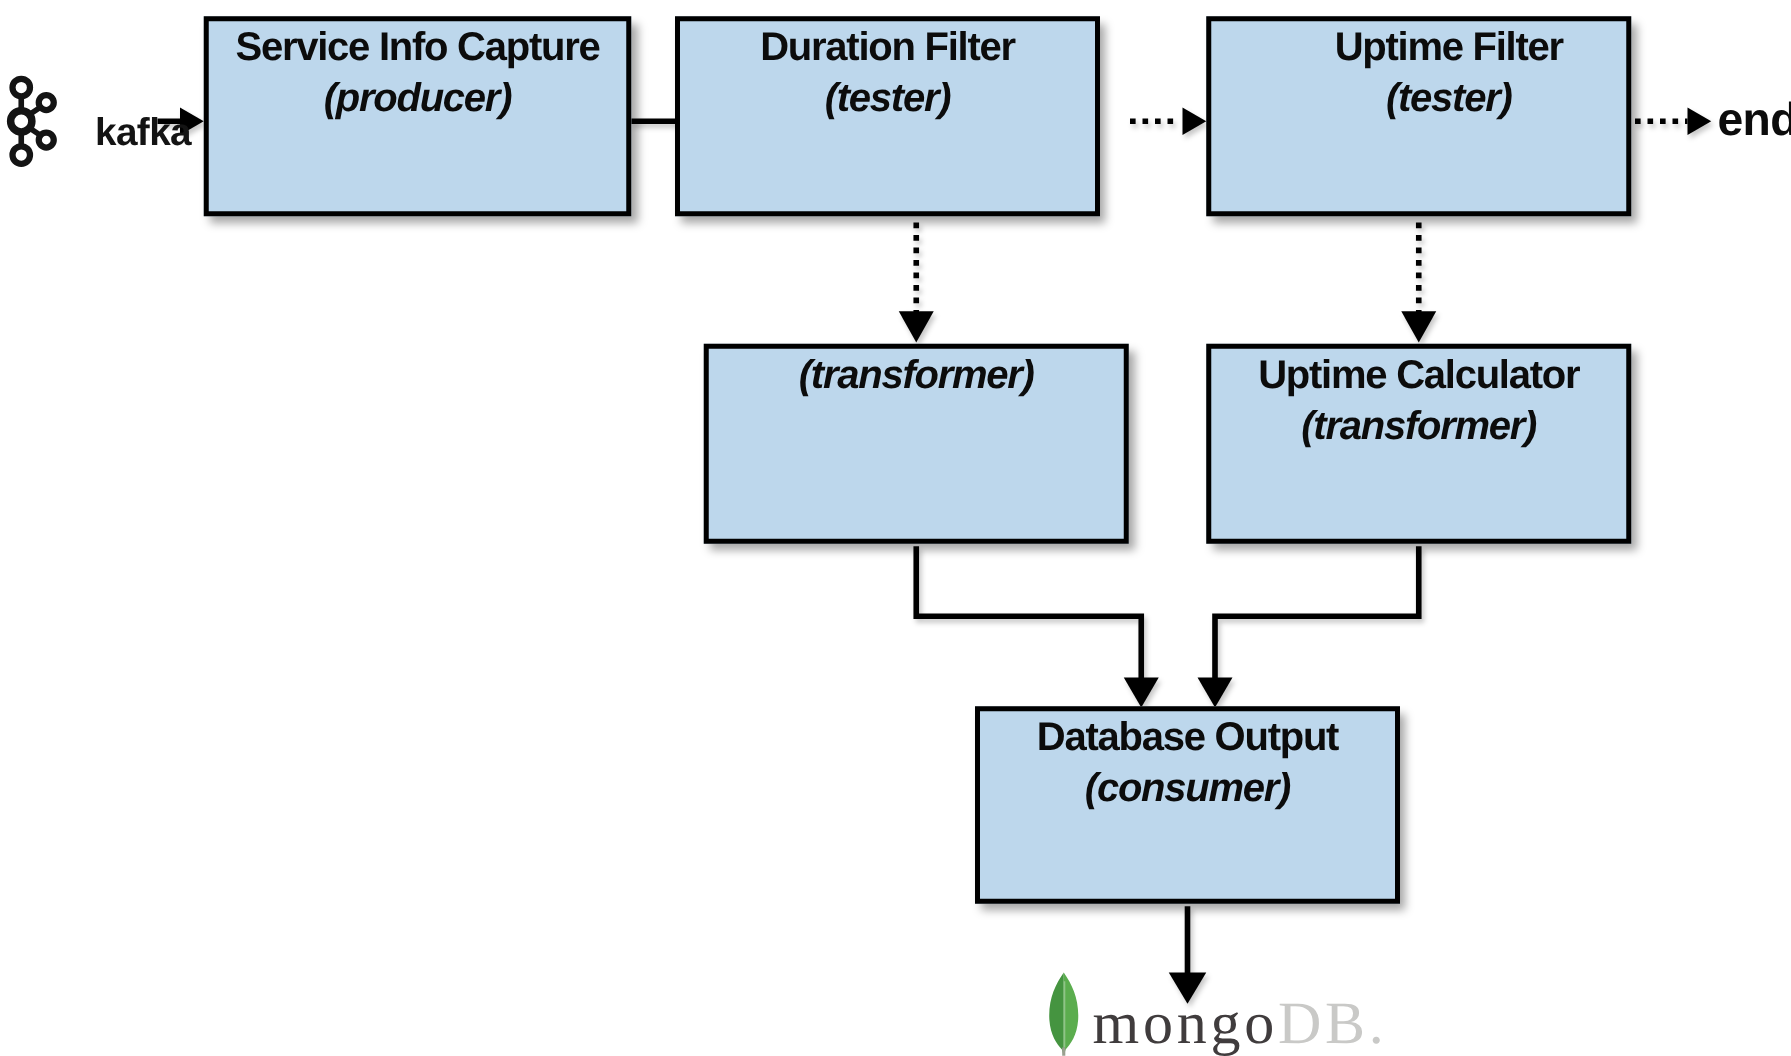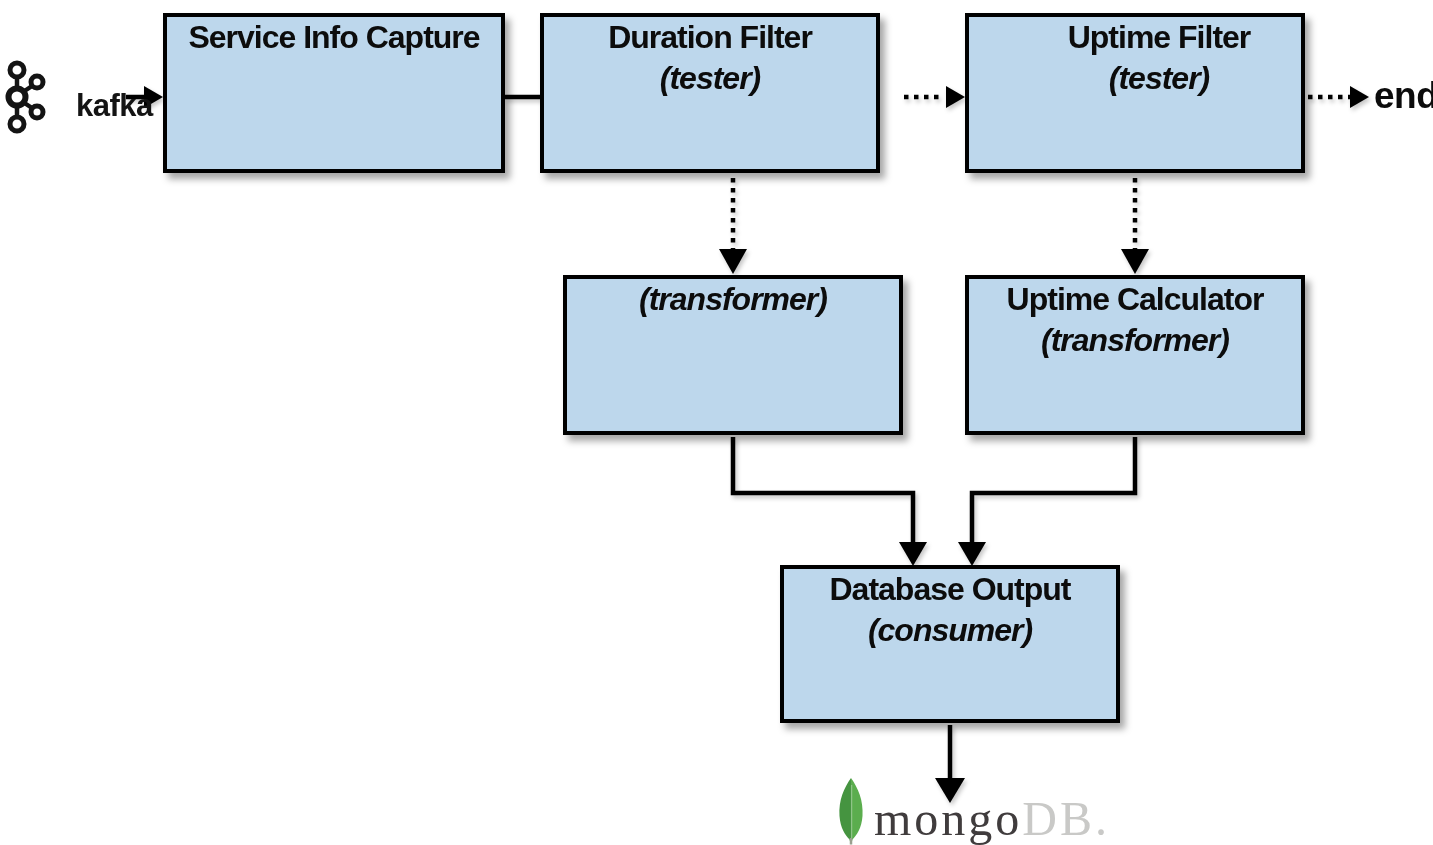--- a/index.html
+++ b/index.html
@@ -162,20 +162,21 @@
         <circle cx="14" cy="65" r="7" stroke-width="5"></circle>
         <circle cx="34" cy="23" r="6" stroke-width="5"></circle>
         <circle cx="34" cy="53" r="6" stroke-width="5"></circle>
       </g>
     </svg>
     <div id="kafka-word">kafka</div>
   </div>
 
   <div class="node" id="node-1">
     <span>Service Info Capture</span>
+    <span class="role">(producer)</span>
   </div>
   <div class="node" id="node-2">
     <span>Duration Filter</span>
     <span class="role">(tester)</span>
   </div>
   <div class="node" id="node-3">
     <span>Uptime Filter</span>
     <span class="role">(tester)</span>
   </div>
   <div class="node" id="node-4">

